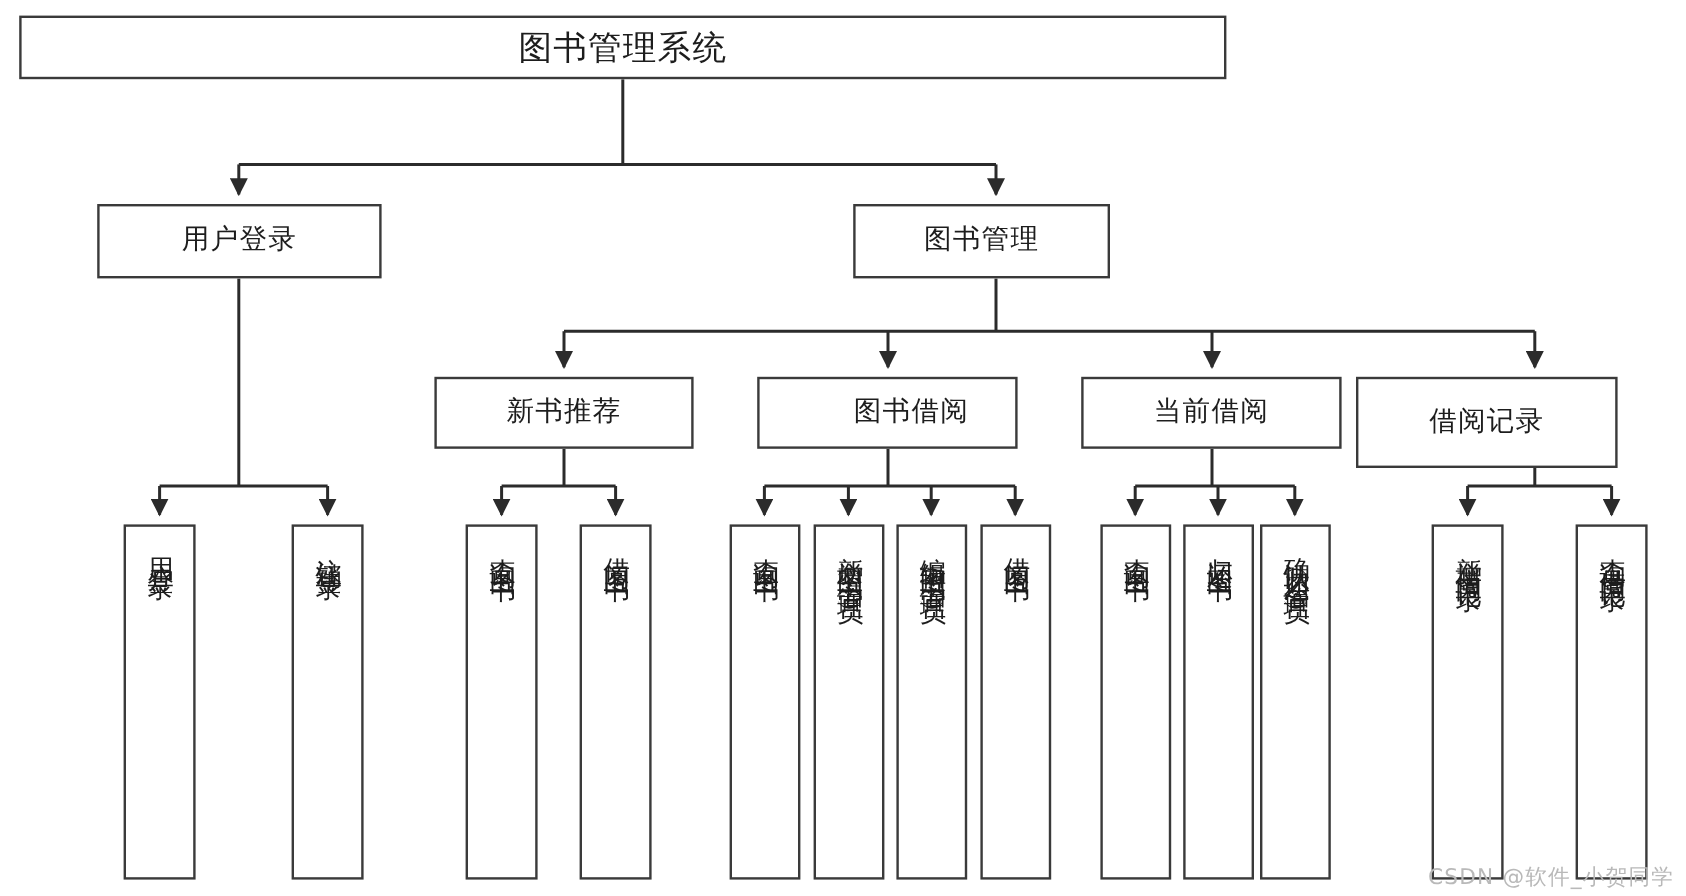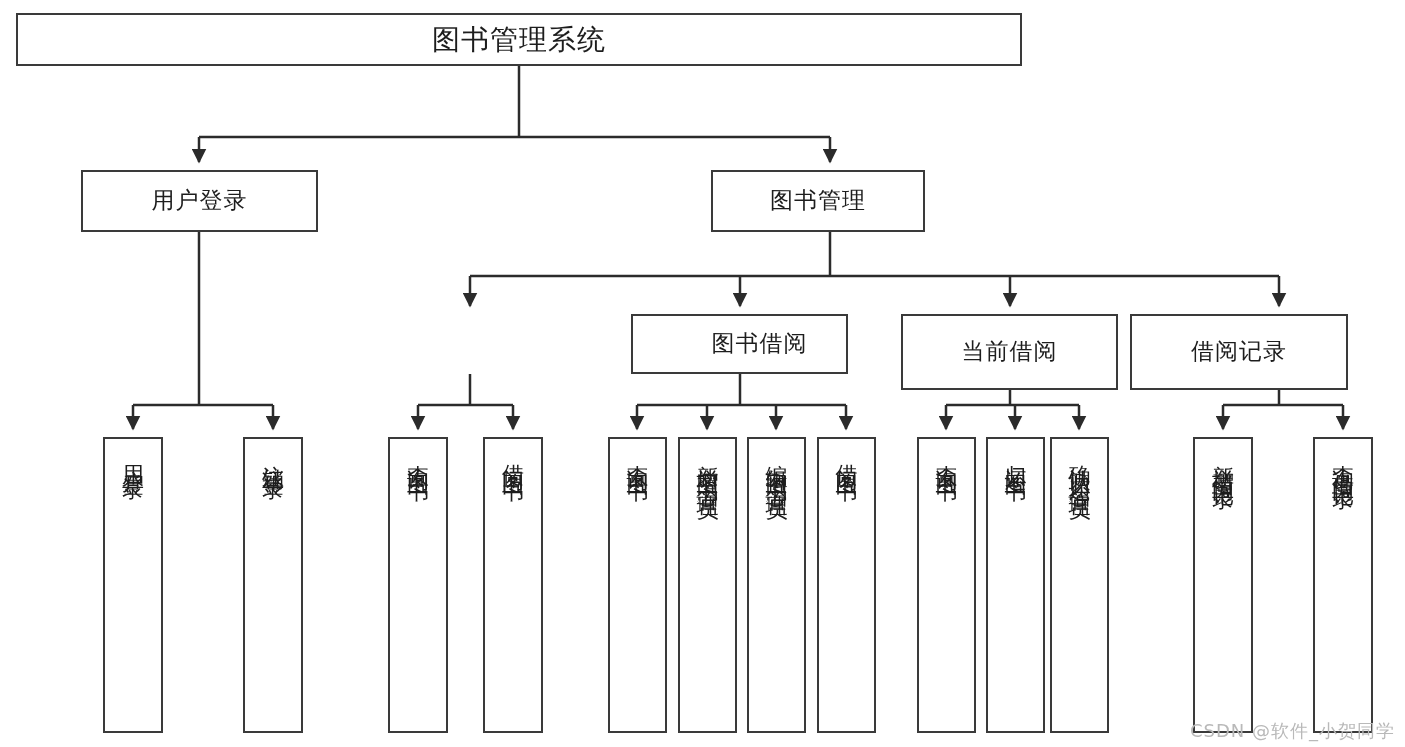--- a/index.html
+++ b/index.html
@@ -131,24 +131,27 @@
     <span>图书管理系统</span>
   </div>
 
   <div class="node horizontal" style="left:81px; top:170px; width:237px; height:62px;">
     <span>用户登录</span>
   </div>
   <div class="node horizontal" style="left:711px; top:170px; width:214px; height:62px;">
     <span>图书管理</span>
   </div>
 
+  <div class="node horizontal" style="left:362px; top:314px; width:216px; height:60px;">
+    <span>新书推荐</span>
+  </div>
   <div class="node horizontal" style="left:631px; top:314px; width:217px; height:60px;padding-left:40px;">
     <span>图书借阅</span>
   </div>
-  <div class="node horizontal" style="left:901px; top:314px; width:217px; height:76px;">
+  <div class="node horizontal" style="left:901px; top:314px; width:217px; height:60px;">
     <span>当前借阅</span>
   </div>
   <div class="node horizontal" style="left:1130px; top:314px; width:218px; height:76px;">
     <span>借阅记录</span>
   </div>
 
   <div class="node leaf" style="left:103px; top:437px; width:60px; height:296px;">
     <span class="leaf-text">用户登录</span>
   </div>
   <div class="node leaf" style="left:243px; top:437px; width:60px; height:296px;">

